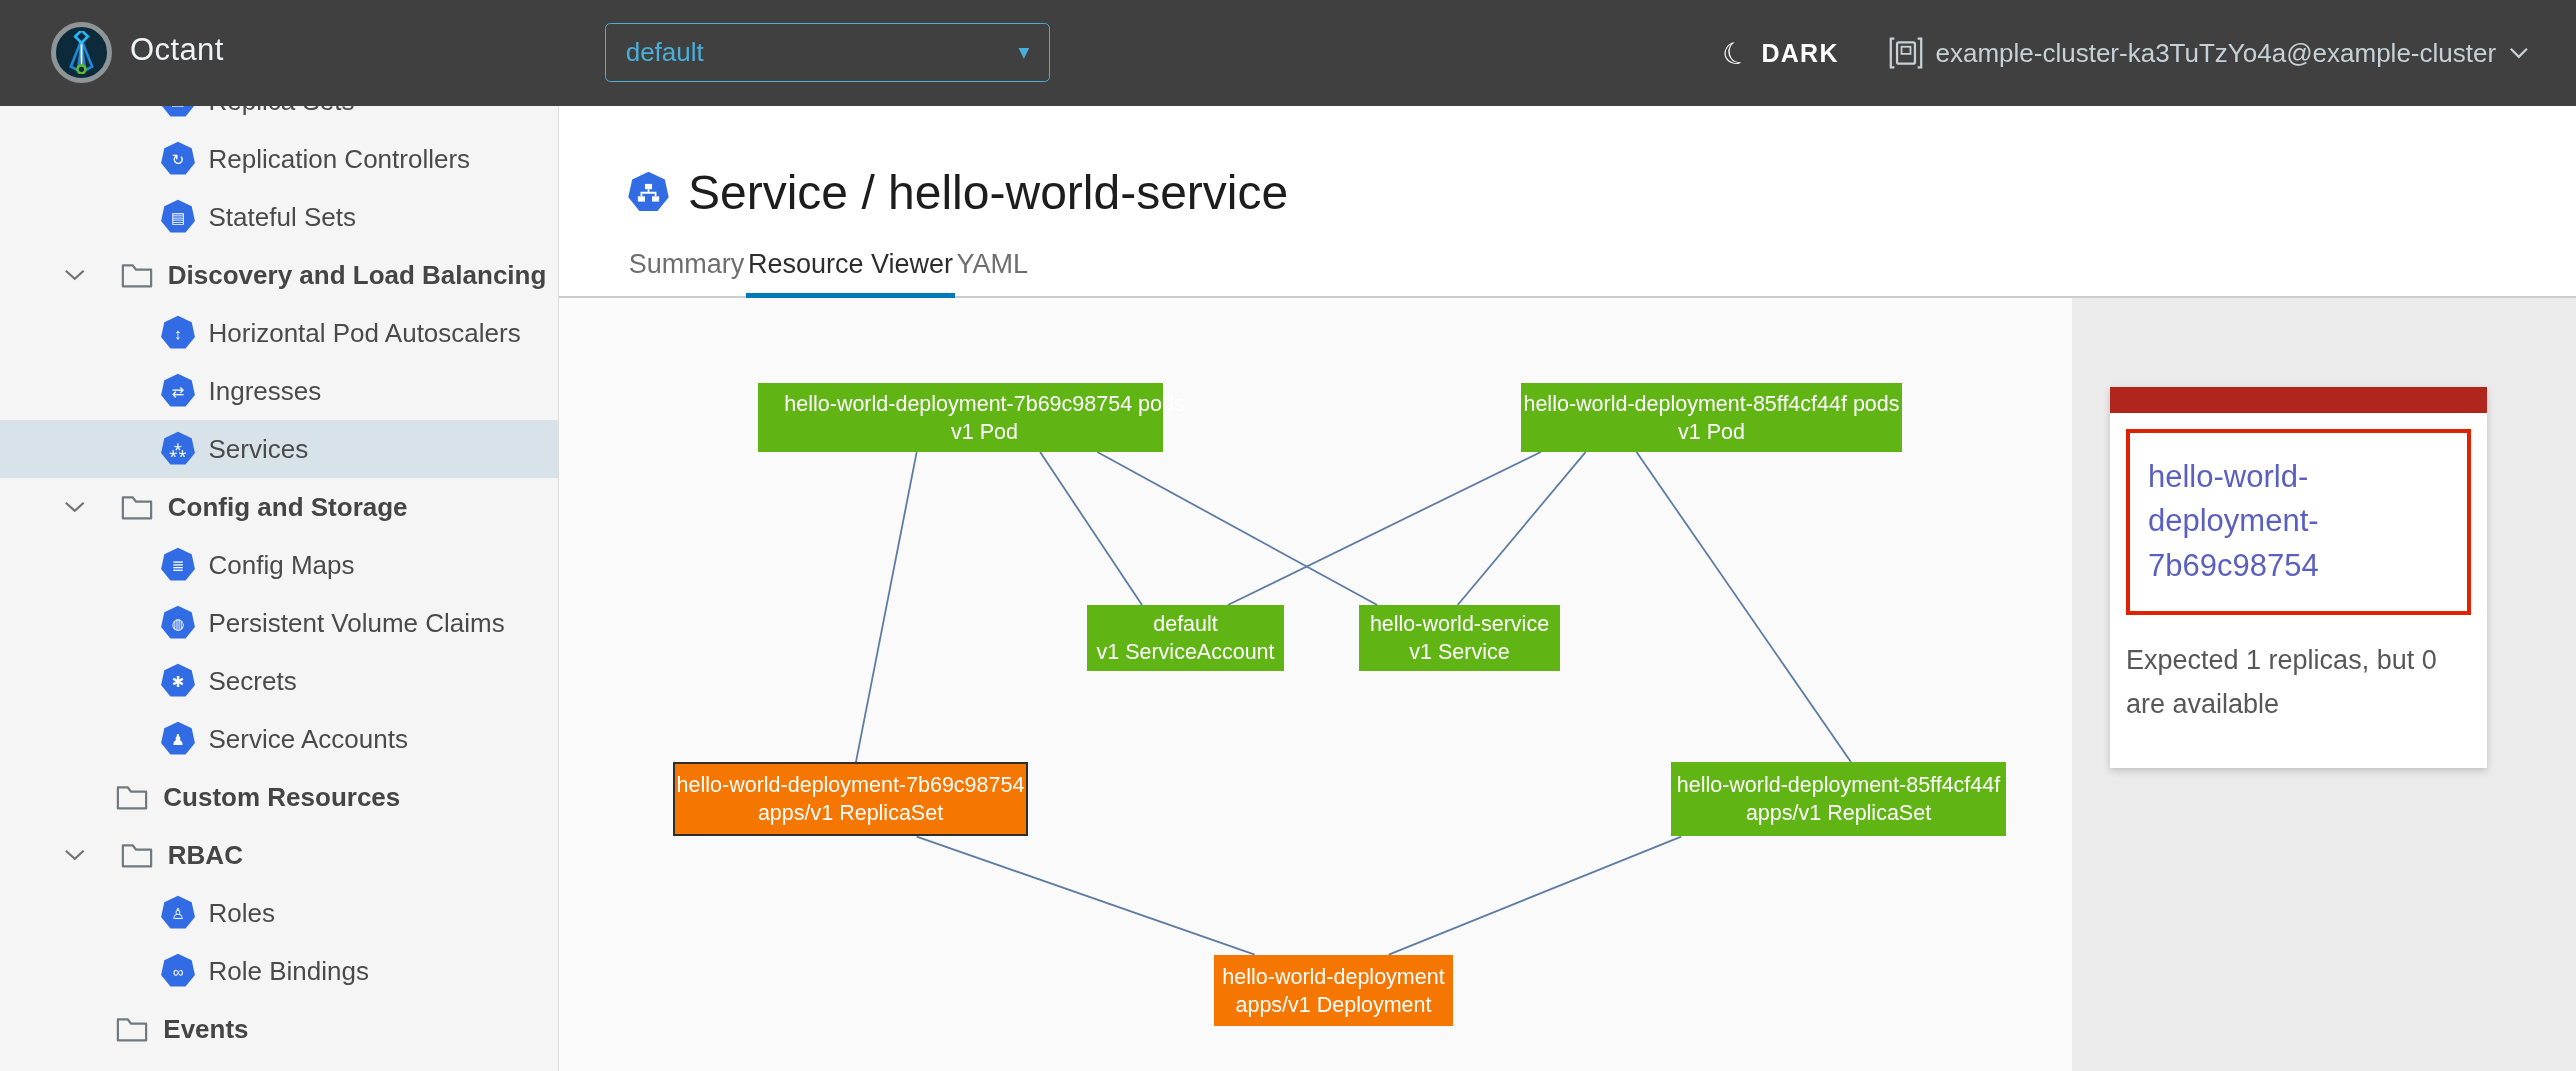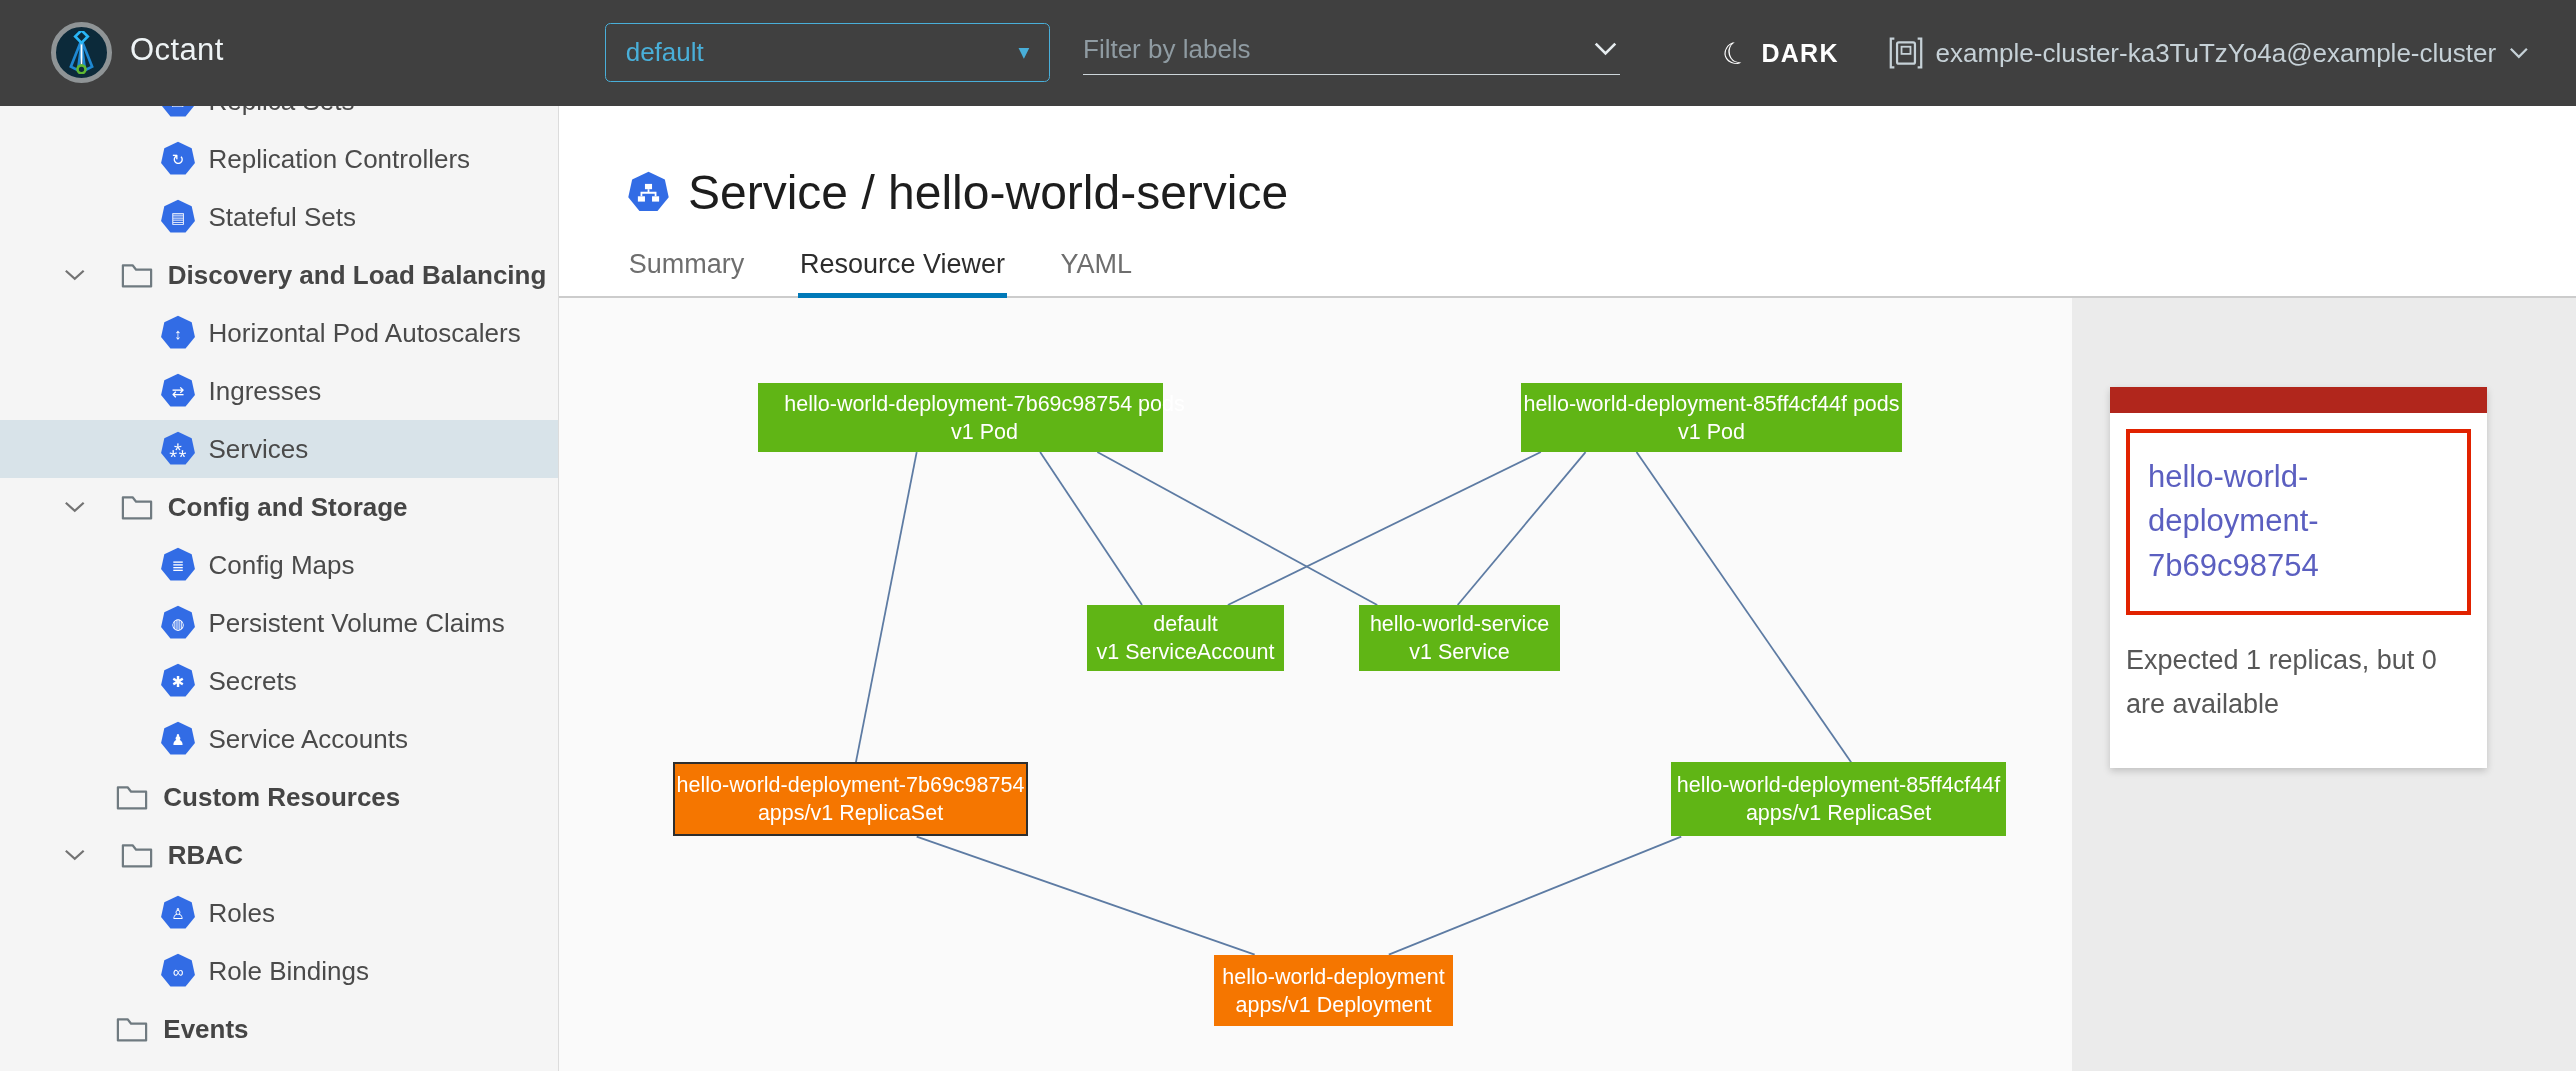--- a/index.html
+++ b/index.html
@@ -42,21 +42,21 @@
 
   .hepta { width:36px; height:36px; background:#326ce5; color:#fff;
            clip-path:polygon(50% 2%,12% 20%,3% 61%,29% 93%,71% 93%,97% 61%,88% 20%);
            display:flex; align-items:center; justify-content:center; font-size:15px; line-height:1; }
   .hepta.big { width:43px; height:43px; }
 
   
   .content-head { position:absolute; left:581px; top:106px; width:2017px; height:192px; background:#fff; }
   .page-title { position:absolute; left:46px; top:59px; display:flex; align-items:center; gap:18px; }
   .page-title h1 { font-size:48px; font-weight:400; color:#1d1d1d; }
-  .tabs { position:absolute; left:46px; bottom:0; display:flex; gap:52px; }
+  .tabs { position:absolute; left:46px; bottom:0; display:flex; }
   .tab { font-size:27px; color:#6e6e6e; padding:0 1.8px 18px 1.8px; position:relative; cursor:pointer; white-space:nowrap; }
   .tab.active { color:#2d2d2d; }
   .tab.active::after { content:""; position:absolute; left:0; right:0; bottom:0; height:5.4px; background:#0079b8; z-index:5; }
   .divider { position:absolute; left:559px; top:296px; width:2017px; height:1.8px; background:#cccccc; }
 
   
   .graph { position:absolute; left:559px; top:298px; width:1513px; height:774px; background:#fafafa; }
   .edges { position:absolute; left:0; top:0; }
   .edges line { stroke:#5d7ba3; stroke-width:2; }
   .node { position:absolute; display:flex; flex-direction:column; align-items:center; justify-content:center;
@@ -93,28 +93,20 @@
         <circle cx="22" cy="43" r="4.5" fill="#0c2a3a" stroke="#5fb832" stroke-width="3"></circle>
       </svg>
     </div>
     <div class="app-title">Octant</div>
 
     <div class="ns-select">
       <span class="val">default</span>
       <span class="caret">▾</span>
     </div>
 
-    <div class="filter">
-      <input type="text" placeholder="Filter by labels" style="">
-      <span class="chev">
-        <svg class="icon" width="25" height="16" viewBox="0 0 28 18">
-            <polyline points="3,3 14,14 25,3" fill="none" stroke="#e6ecef" stroke-width="3"></polyline>
-          </svg>
-      </span>
-    </div>
 
     <div class="theme-toggle">
       <span class="moon">☾</span>
       <span class="theme-label">DARK</span>
     </div>
 
     <div class="cluster-sel">
       <svg class="icon" width="34" height="36" viewBox="0 0 38 40">
         <path d="M6 4 L2 4 L2 36 L6 36" fill="none" stroke="#c6d1d7" stroke-width="2.5"></path>
         <path d="M32 4 L36 4 L36 36 L32 36" fill="none" stroke="#c6d1d7" stroke-width="2.5"></path>

